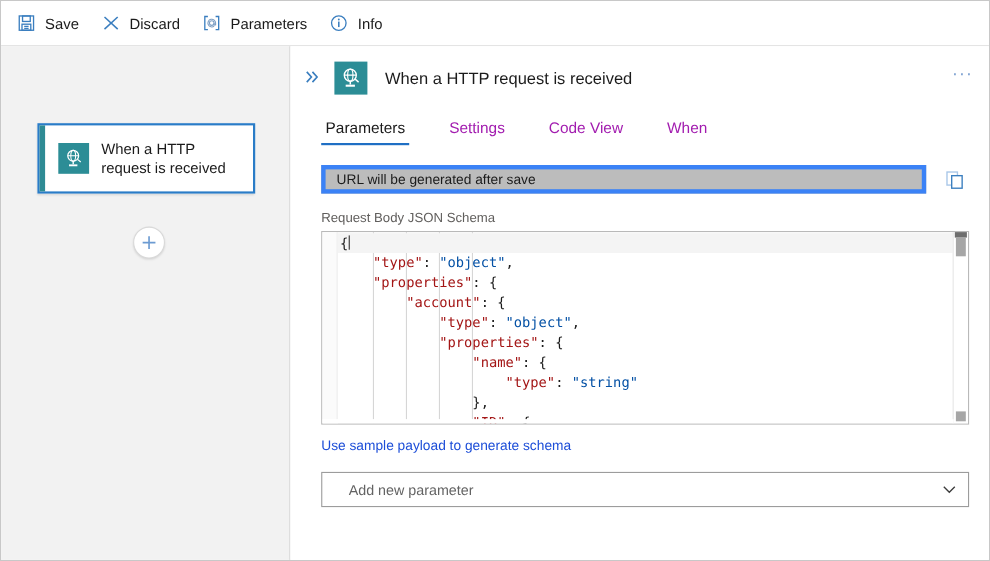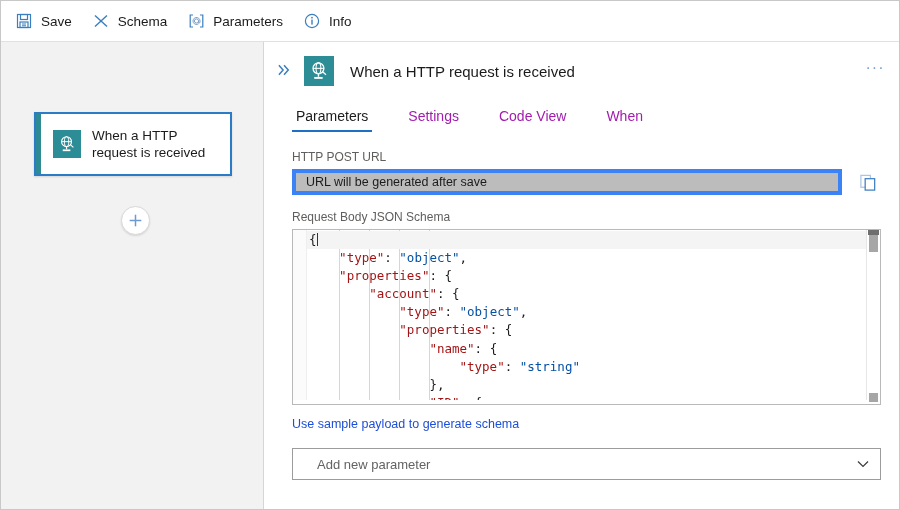--- a/index.html
+++ b/index.html
@@ -407,21 +407,21 @@
       <span class="tb-label">Save</span>
     </div>
 
     <div class="tb-item">
       <span class="tb-icon">
         <svg width="16" height="16" viewBox="0 0 16 16">
           <line x1="2" y1="2.5" x2="14" y2="13.5" stroke="#3a7ebf" stroke-width="1.4"></line>
           <line x1="14" y1="2.5" x2="2" y2="13.5" stroke="#3a7ebf" stroke-width="1.4"></line>
         </svg>
       </span>
-      <span class="tb-label">Schema</span>
+      <span class="tb-label">Discard</span>
     </div>
 
     <div class="tb-item">
       <span class="tb-icon">
         <svg width="17" height="16" viewBox="0 0 17 16">
           <path d="M5 2 H2.2 V14 H5" fill="none" stroke="#3a7ebf" stroke-width="1.2"></path>
           <path d="M12 2 H14.8 V14 H12" fill="none" stroke="#3a7ebf" stroke-width="1.2"></path>
           <circle cx="8.5" cy="8" r="2.1" fill="none" stroke="#7d9fc4" stroke-width="1"></circle>
           <path d="M10.6 8 v1.6 a1.4 1.4 0 0 0 1.4 0 v-1.6 a3.5 3.5 0 1 0 -1.3 2.7" fill="none" stroke="#7d9fc4" stroke-width="1"></path>
         </svg>
@@ -493,21 +493,20 @@
 
       <div class="tabs">
         <div class="tab active">Parameters</div>
         <div class="tab">Settings</div>
         <div class="tab">Code View</div>
         <div class="tab">When</div>
       </div>
 
       <div class="content">
 
-        <div class="field-label">HTTP POST URL</div>
         <div class="url-row">
           <div class="url-box">URL will be generated after save</div>
           <div class="copy-btn">
             <svg width="19" height="19" viewBox="0 0 20 20">
               <rect x="2" y="2.5" width="10" height="12.5" fill="#ffffff" stroke="#a8c6e8" stroke-width="1.3"></rect>
               <rect x="6.5" y="6" width="10" height="12" fill="#ffffff" stroke="#3a7ebf" stroke-width="1.3"></rect>
             </svg>
           </div>
         </div>
 

